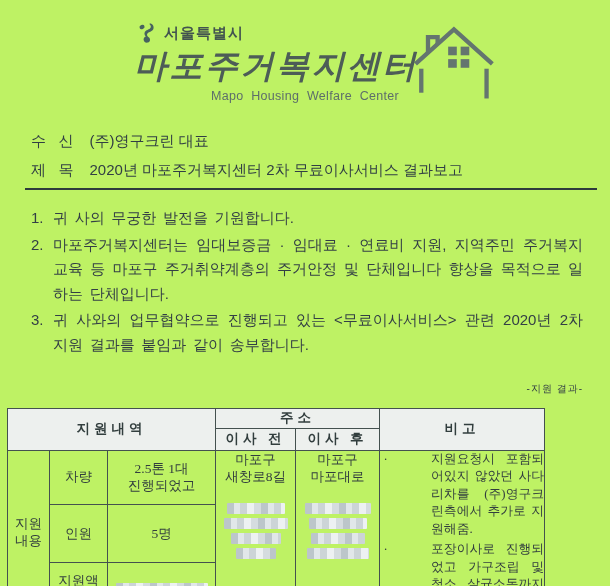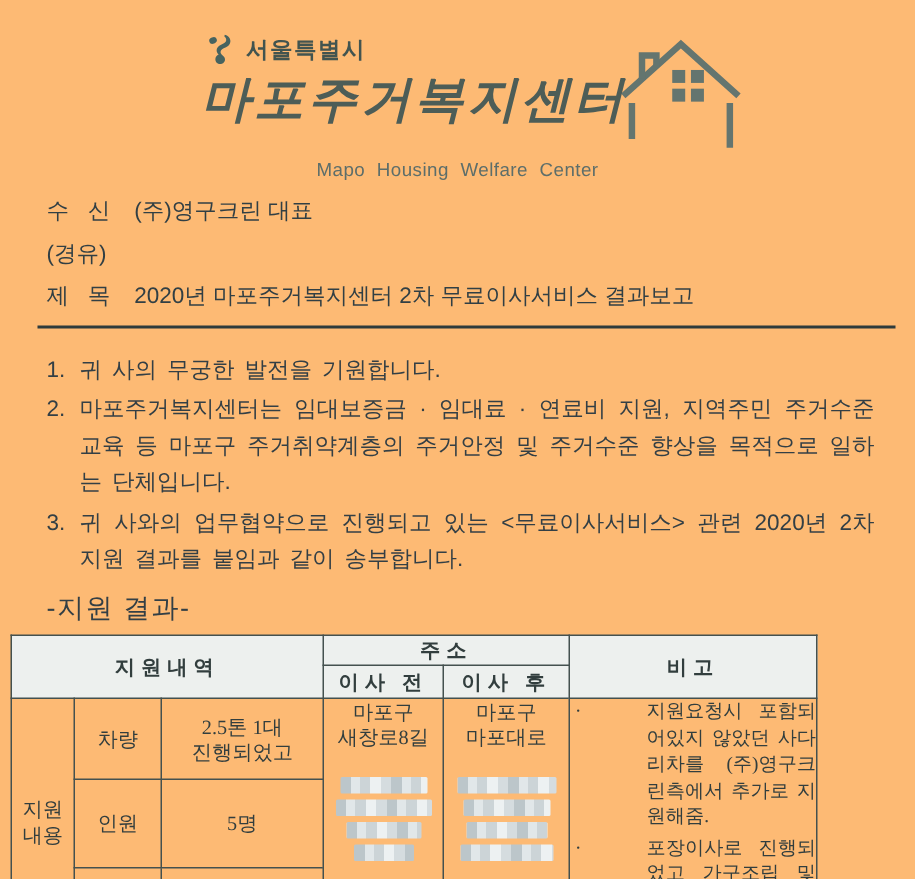--- a/index.html
+++ b/index.html
@@ -1,50 +1,50 @@
 <!DOCTYPE html>
 <html><head>
 <meta charset="utf-8">
 <style>
   html,body{margin:0;padding:0;background:#ffffff;}
   .page{
     position:relative;
     width:610px;height:586px;
-    background:#fdba74;
+    background:#bef264;
     overflow:hidden;
     color:#35444a;
     font-family:"Liberation Sans","DejaVu Sans",sans-serif;
   }
   
   .letterhead{position:relative;width:370px;margin:20px auto 0;height:102px;}
   .brand-top{display:flex;align-items:center;gap:5px;margin-left:16px;height:26px;}
   .seoul-label{font-size:15px;font-weight:bold;color:#42544f;letter-spacing:1px;}
   .org-title{
     margin:1px 0 0 14px;font-size:33px;font-weight:bold;color:#4d5d57;
     letter-spacing:2.5px;position:relative;z-index:2;line-height:38px;font-style:italic;
   }
   .house-icon{position:absolute;right:-10px;top:3px;z-index:1;}
   .org-en{
-    text-align:center;font-size:12.5px;color:#5d6e6a;margin-top:21px;
+    text-align:center;font-size:12.5px;color:#5d6e6a;margin-top:4px;
     letter-spacing:.3px;word-spacing:4px;
   }
   
   .fields{margin:9px 27px 0 31px;font-size:15px;color:#313f44;}
   .field-line{margin-bottom:8.5px;line-height:20px;}
   .fl-label{white-space:pre;margin-right:16px;}
   .subject-rule{
     border:none;border-bottom:2px solid #2e3b3c;
     margin:4px 0 0 -6px;width:572px;height:0;
   }
   
   .letter-body{margin:16px 27px 0 31px;font-size:15px;line-height:24.5px;color:#333f45;}
   .para{display:flex;margin-bottom:2px;}
   .para-no{width:22px;flex:none;}
   .para-text{flex:1;text-align:justify;word-spacing:2.5px;}
-  .result-caption{text-align:left;font-size:18px;letter-spacing:1px;margin:7px 0 6px;color:#333f45;}
+  .result-caption{text-align:right;font-size:10px;letter-spacing:1px;margin:20px 0 6px;color:#333f45;}
   
   table.result{
     border-collapse:collapse;table-layout:fixed;
     width:537px;margin-left:7px;
     font-family:"Liberation Serif","DejaVu Serif",serif;
     color:#323e3e;font-size:13.5px;
   }
   table.result th,table.result td{border:1.6px solid #44514f;padding:0;}
   table.result thead th{
     background:#edf0ee;font-weight:bold;letter-spacing:4px;font-size:13.5px;
@@ -96,35 +96,34 @@
       </g>
     </svg>
     <h1 class="org-title">마포주거복지센터</h1>
     <div class="org-en">Mapo Housing Welfare Center</div>
   </header>
 
   <section class="fields">
     <div class="field-line">
       <span class="fl-label">수   신</span><span>(주)영구크린 대표</span>
     </div>
-    <div class="field-line">(경유)</div>
     <div class="field-line">
       <span class="fl-label">제   목</span><span>2020년 마포주거복지센터 2차 무료이사서비스 결과보고</span>
     </div>
     <hr class="subject-rule">
   </section>
 
   <section class="letter-body">
     <div class="para">
       <span class="para-no">1.</span>
       <span class="para-text">귀 사의 무궁한 발전을 기원합니다.</span>
     </div>
     <div class="para">
       <span class="para-no">2.</span>
-      <span class="para-text">마포주거복지센터는 임대보증금 · 임대료 · 연료비 지원, 지역주민 주거수준 교육 등 마포구 주거취약계층의 주거안정 및 주거수준 향상을 목적으로 일하는 단체입니다.</span>
+      <span class="para-text">마포주거복지센터는 임대보증금 · 임대료 · 연료비 지원, 지역주민 주거복지 교육 등 마포구 주거취약계층의 주거안정 및 단체입니다 향상을 목적으로 일하는 단체입니다.</span>
     </div>
     <div class="para">
       <span class="para-no">3.</span>
       <span class="para-text">귀 사와의 업무협약으로 진행되고 있는 &lt;무료이사서비스&gt; 관련 2020년 2차 지원 결과를 붙임과 같이 송부합니다.</span>
     </div>
     <div class="result-caption">-지원 결과-</div>
   </section>
 
   <table class="result">
     <colgroup>

